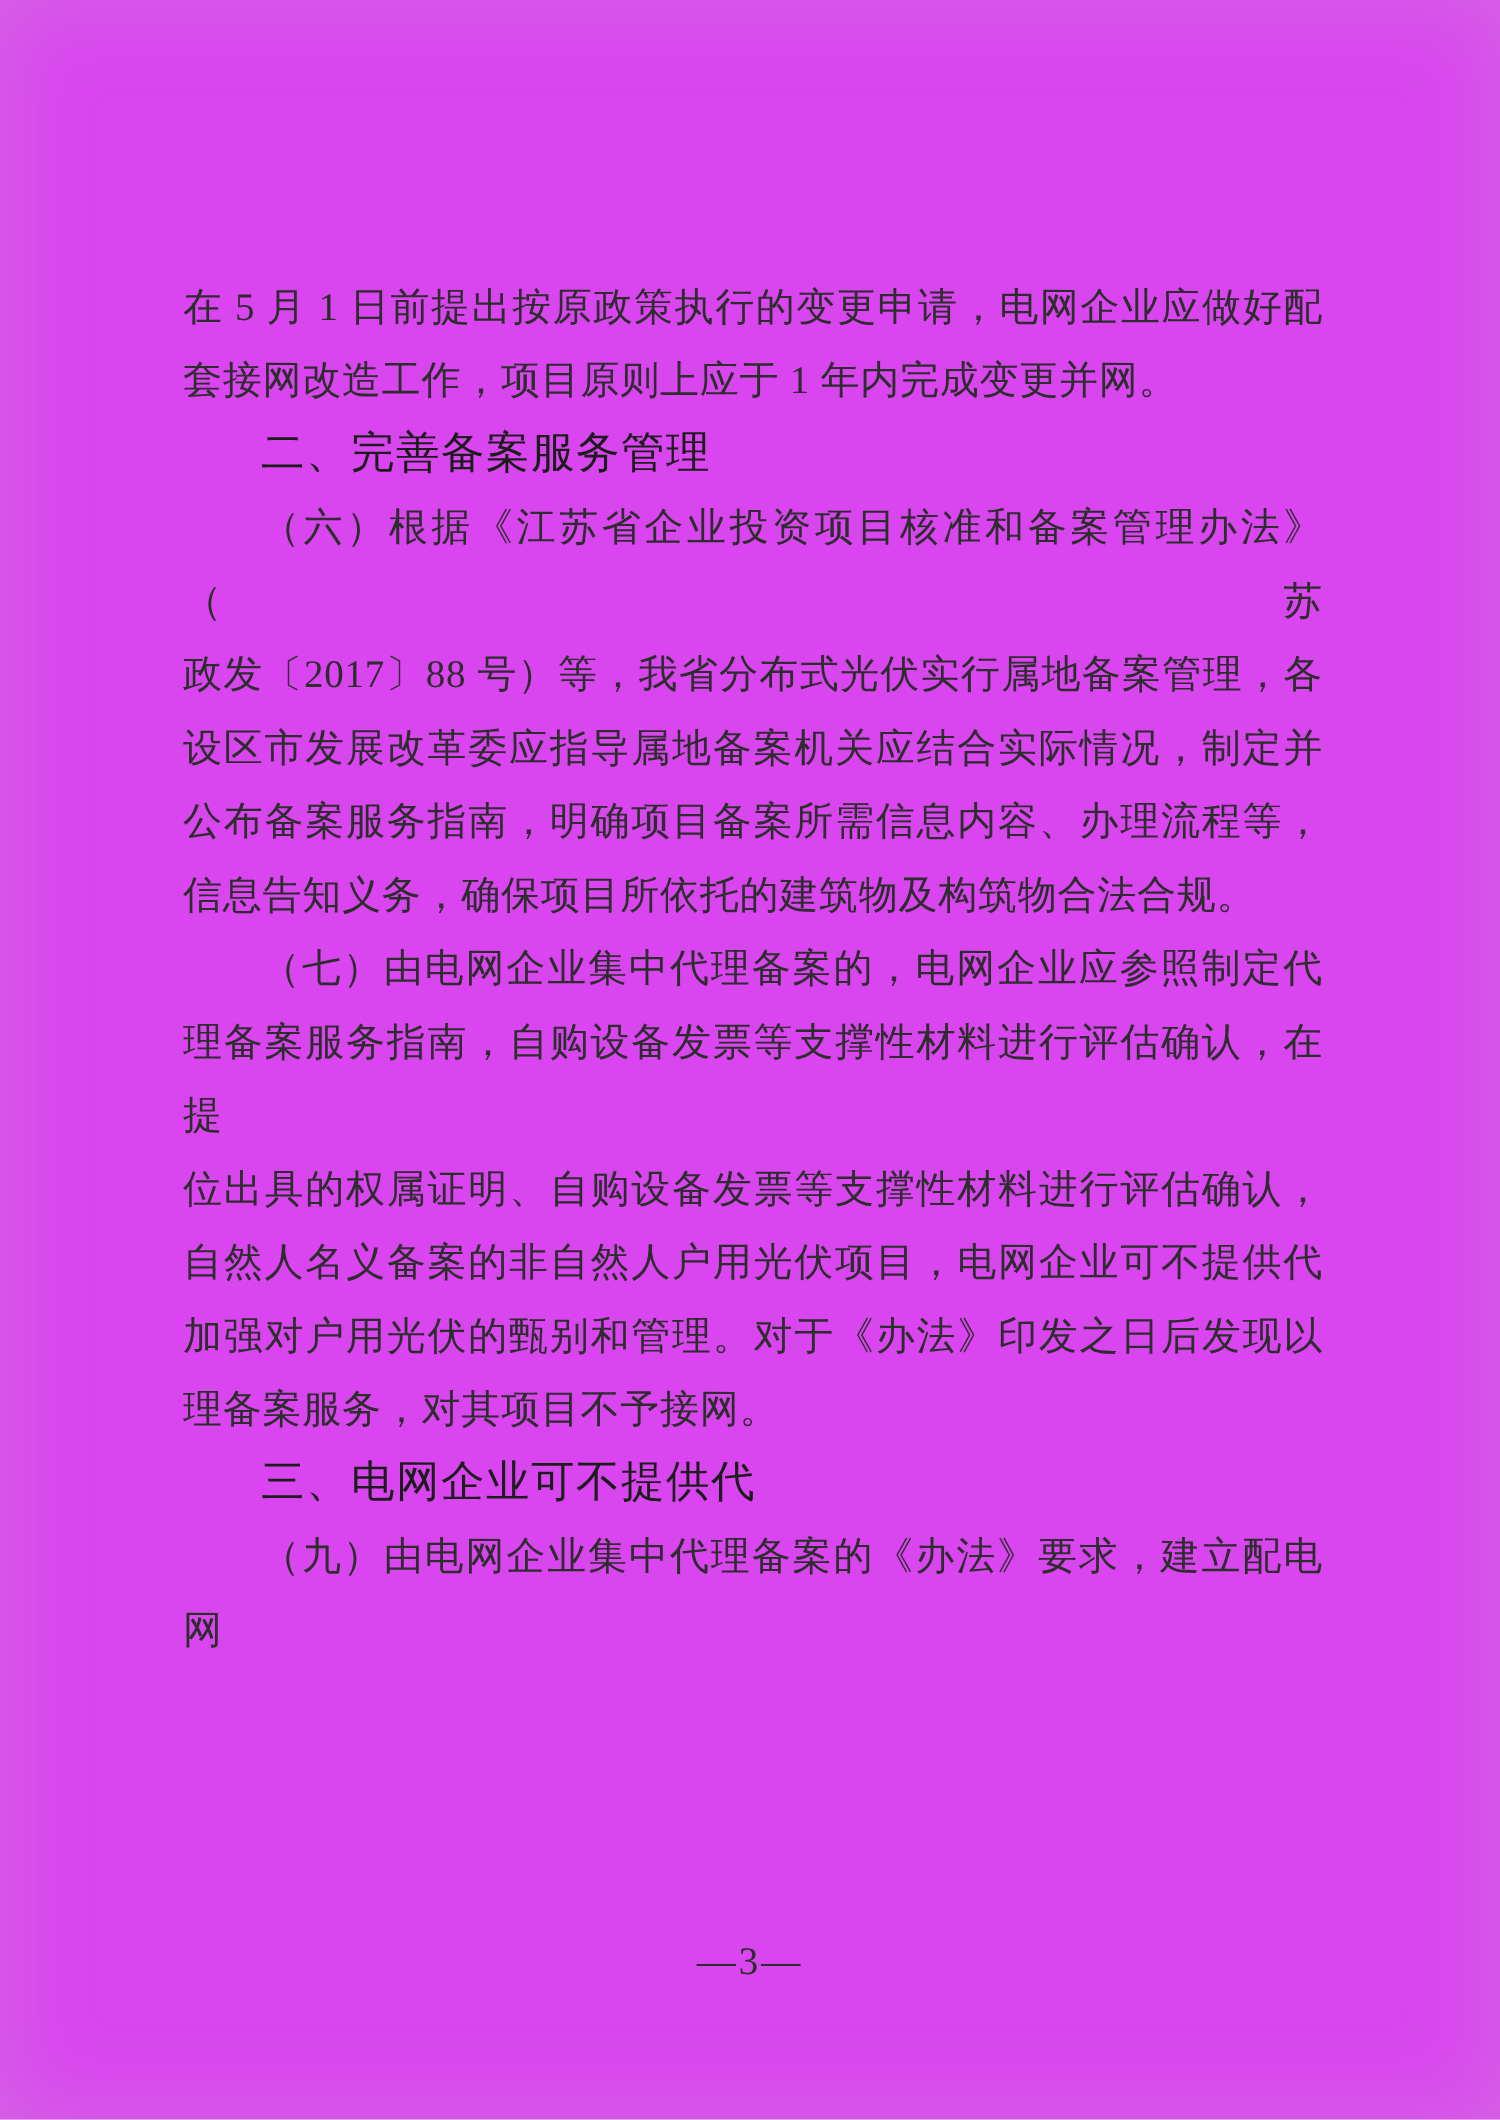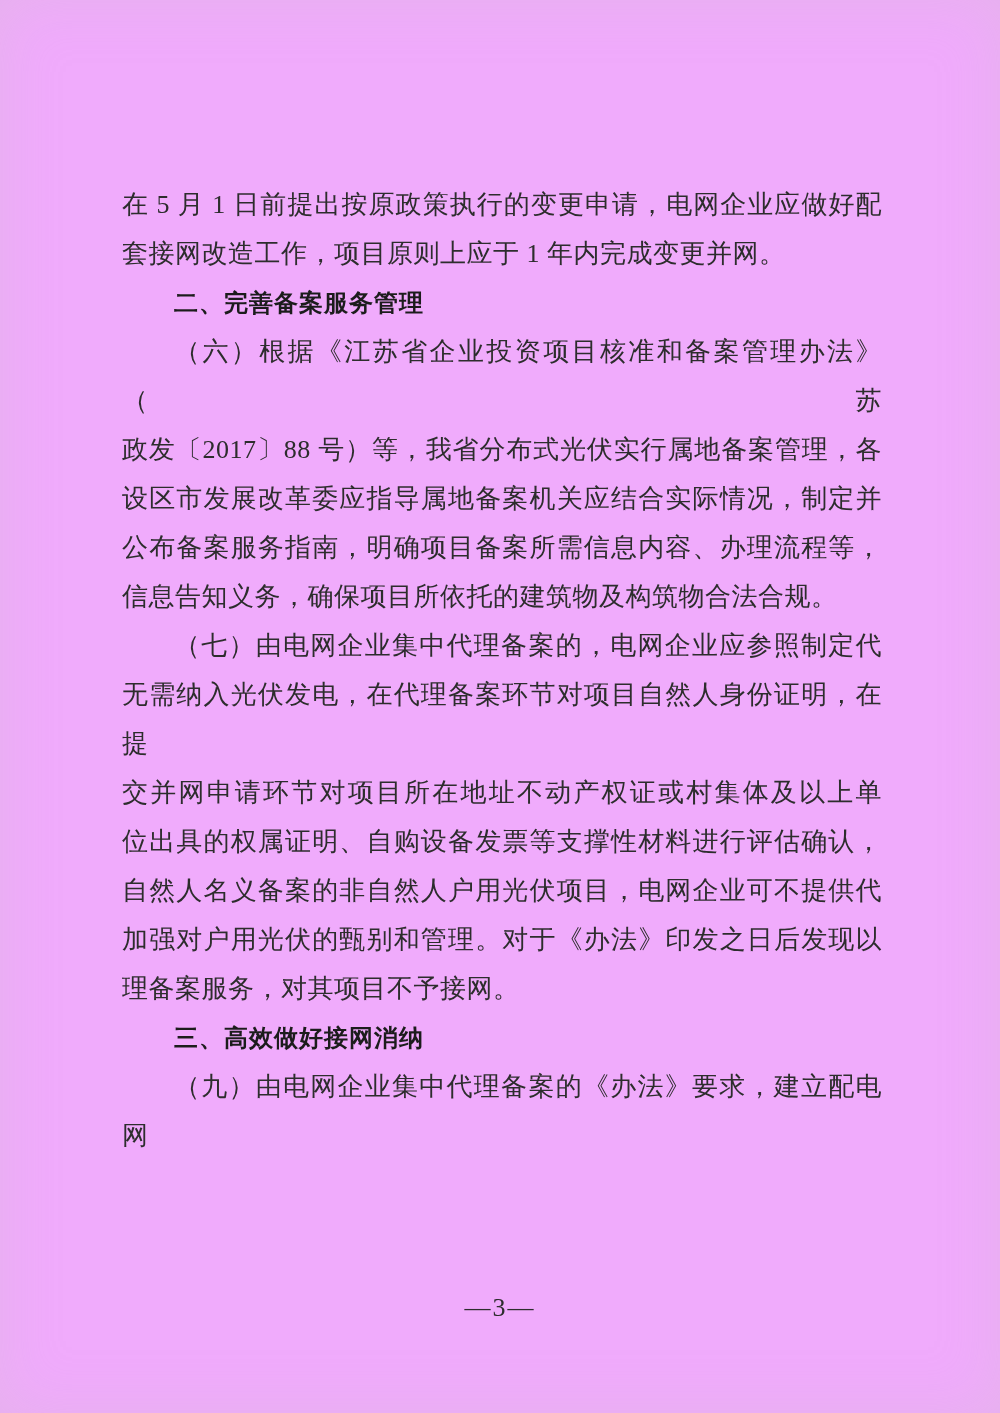--- a/index.html
+++ b/index.html
@@ -5,21 +5,21 @@
   html, body {
     margin: 0;
     padding: 0;
     background: #e8e8e6;
   }
   .page {
     position: relative;
     width: 1000px;
     height: 1413px;
     margin: 0 auto;
-    background: #f0abfc;
+    background: #d946ef;
     color: #2d2d2d;
     font-family: "Liberation Serif", "DejaVu Serif", serif;
     overflow: hidden;
     box-shadow: inset 0 0 60px rgba(200,198,192,0.25);
   }
   .content {
     position: absolute;
     left: 122px;
     top: 180px;
     width: 760px;
@@ -33,22 +33,22 @@
     color: #2d2d2d;
   }
   
   .full {
     text-align: justify;
     text-align-last: justify;
   }
   .indent { text-indent: 52px; }
   .heading {
     font-family: "Liberation Sans", "DejaVu Sans", sans-serif;
-    font-weight: 700;
-    font-size: 24px;
+    font-weight: 400;
+    font-size: 29px;
     letter-spacing: 1px;
     color: #1c1c1c;
     text-indent: 52px;
     text-align-last: auto;
   }
   .footer {
     position: absolute;
     left: 0;
     top: 1293px;
     width: 100%;
@@ -77,30 +77,29 @@
     <div class="para">
       <p class="line full indent">（六）根据《江苏省企业投资项目核准和备案管理办法》（苏</p>
       <p class="line full">政发〔2017〕88 号）等，我省分布式光伏实行属地备案管理，各</p>
       <p class="line full">设区市发展改革委应指导属地备案机关应结合实际情况，制定并</p>
       <p class="line full">公布备案服务指南，明确项目备案所需信息内容、办理流程等，</p>
       <p class="line">信息告知义务，确保项目所依托的建筑物及构筑物合法合规。</p>
     </div>
 
     <div class="para">
       <p class="line full indent">（七）由电网企业集中代理备案的，电网企业应参照制定代</p>
-      <p class="line full">无需纳入光伏发电，在代理备案环节对项目自然人身份证明，在提</p>
-      <p class="line full">交并网申请环节对项目所在地址不动产权证或村集体及以上单</p>
+      <p class="line full">理备案服务指南，自购设备发票等支撑性材料进行评估确认，在提</p>
       <p class="line full">位出具的权属证明、自购设备发票等支撑性材料进行评估确认，</p>
       <p class="line full">自然人名义备案的非自然人户用光伏项目，电网企业可不提供代</p>
       <p class="line full">加强对户用光伏的甄别和管理。对于《办法》印发之日后发现以</p>
       <p class="line">理备案服务，对其项目不予接网。</p>
     </div>
 
 
-    <p class="line heading">三、高效做好接网消纳</p>
+    <p class="line heading">三、电网企业可不提供代</p>
 
     <div class="para">
       <p class="line full indent">（九）由电网企业集中代理备案的《办法》要求，建立配电网</p>
     </div>
 
   </div>
 
   <div class="footer">
     <span class="page-number">—3—</span>
   </div>

